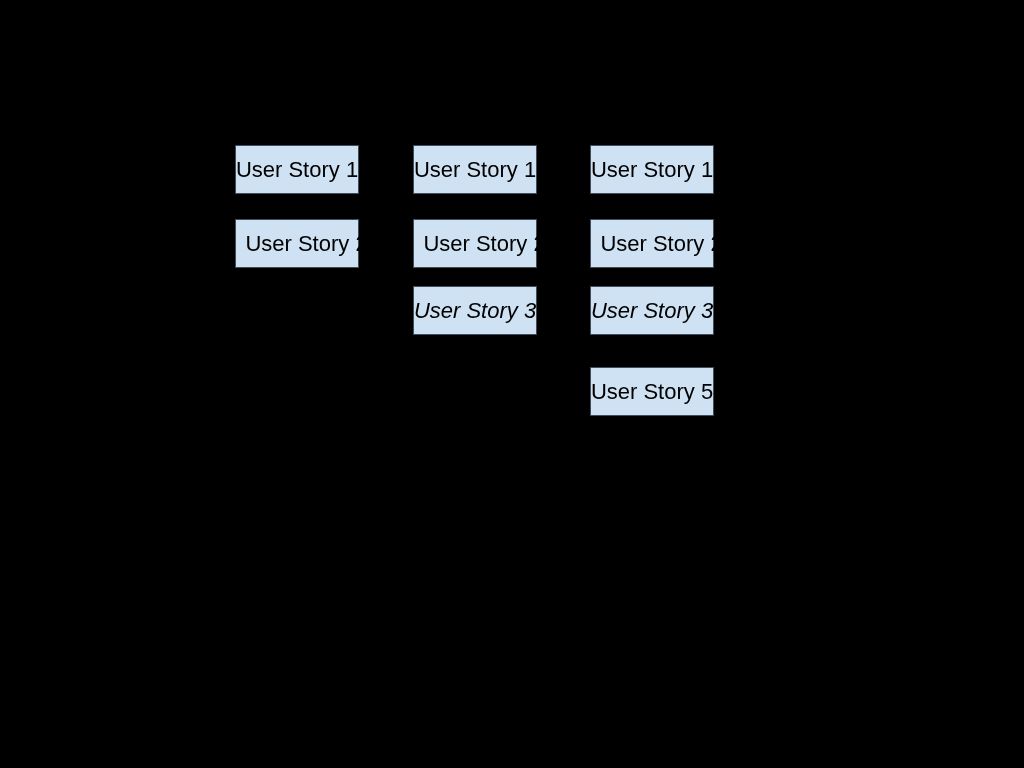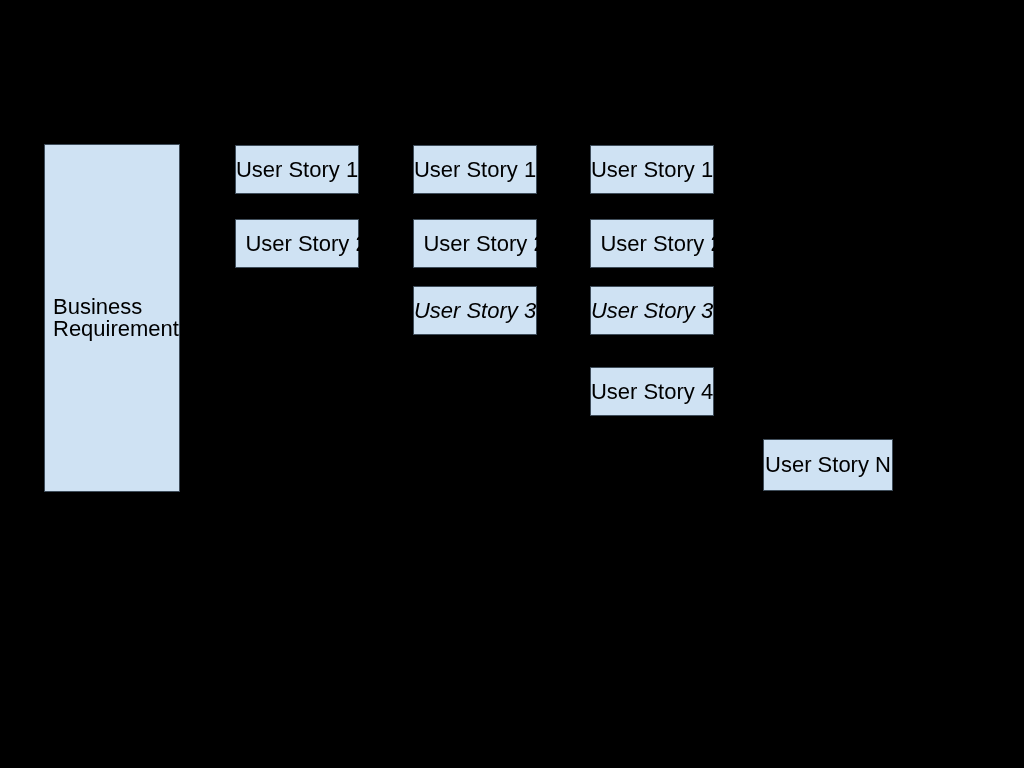--- a/index.html
+++ b/index.html
@@ -56,23 +56,20 @@
   .r1 { top: 145px; }
   .r2 { top: 219px; padding-left: 19px; }
   .r3 { top: 286px; font-style: italic; }
   .r4 { top: 367px; }
 </style>
 </head>
 <body>
 
 <div class="canvas">
 
-  <div class="box br">
-    <span>Business Requirement</span>
-  </div>
 
   <div class="box story c1 r1">
     <span>User Story 1</span>
   </div>
   <div class="box story c1 r2">
     <span>User Story 2</span>
   </div>
 
   <div class="box story c2 r1">
     <span>User Story 1</span>
@@ -87,20 +84,17 @@
   <div class="box story c3 r1">
     <span>User Story 1</span>
   </div>
   <div class="box story c3 r2">
     <span>User Story 2</span>
   </div>
   <div class="box story c3 r3">
     <span>User Story 3</span>
   </div>
   <div class="box story c3 r4">
-    <span>User Story 4</span>
+    <span>User Story 5</span>
   </div>
 
-  <div class="box story n-box">
-    <span>User Story N</span>
-  </div>
 
 </div>
 
 </body></html>

